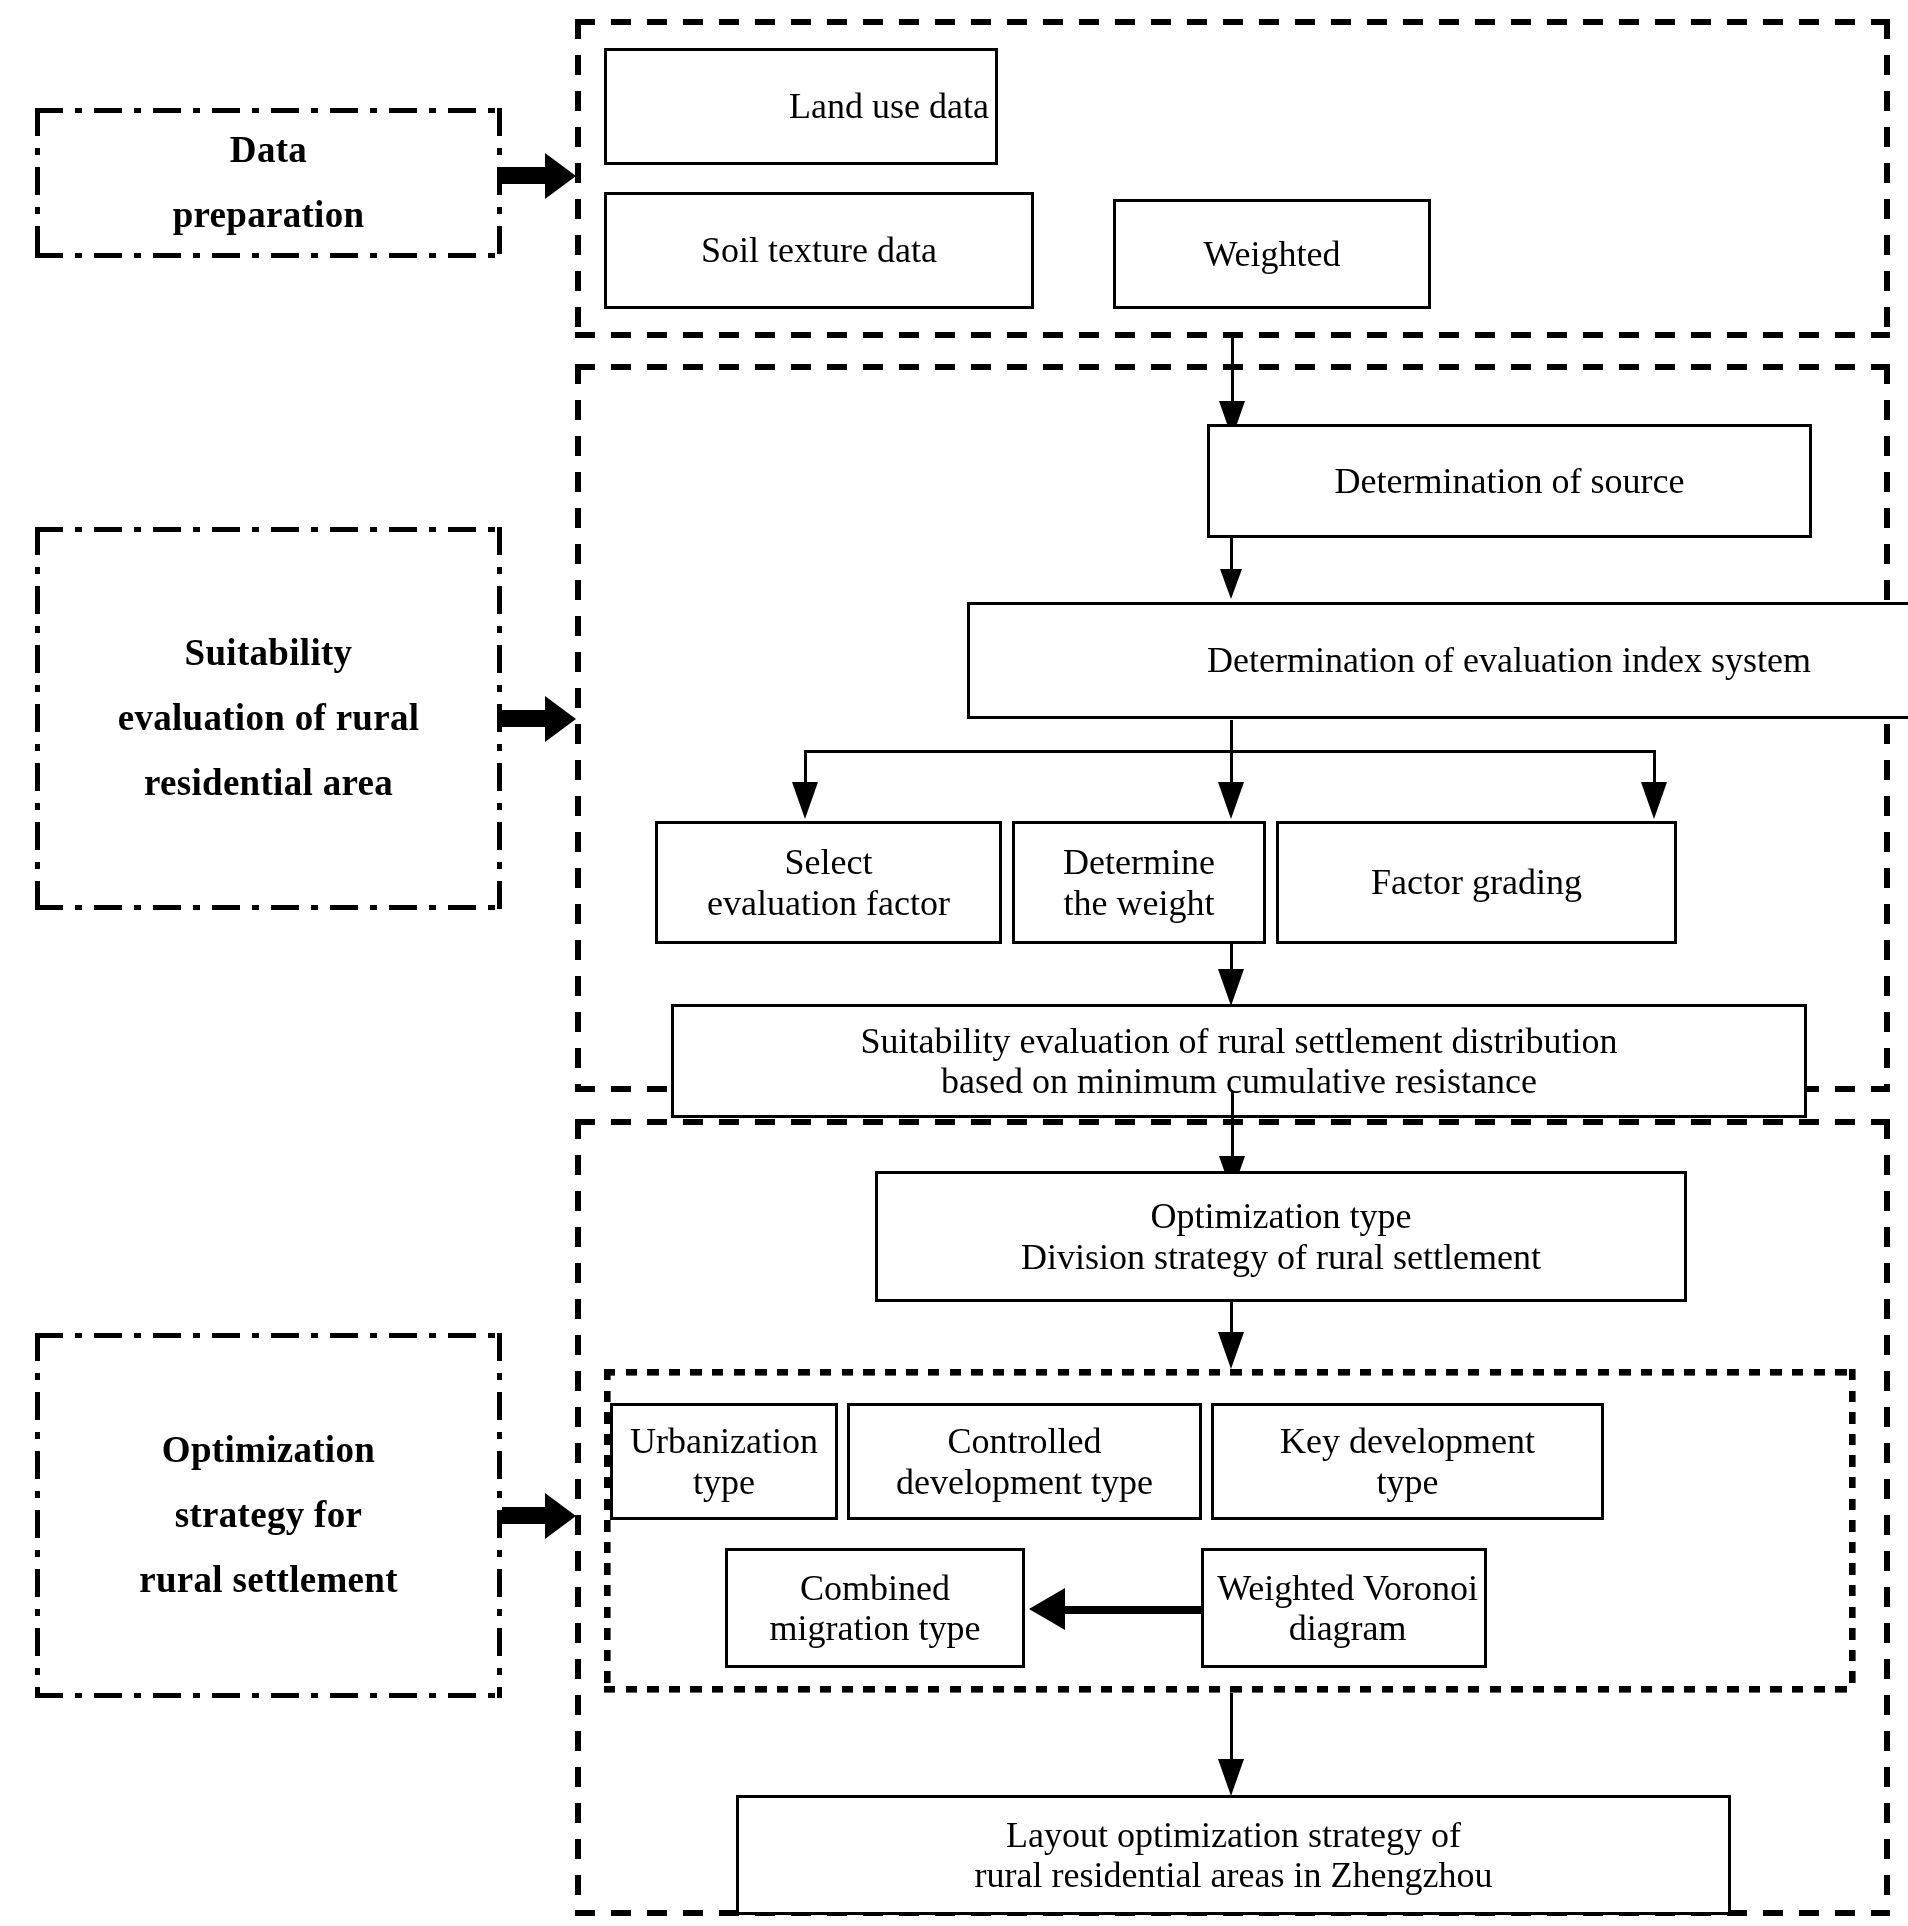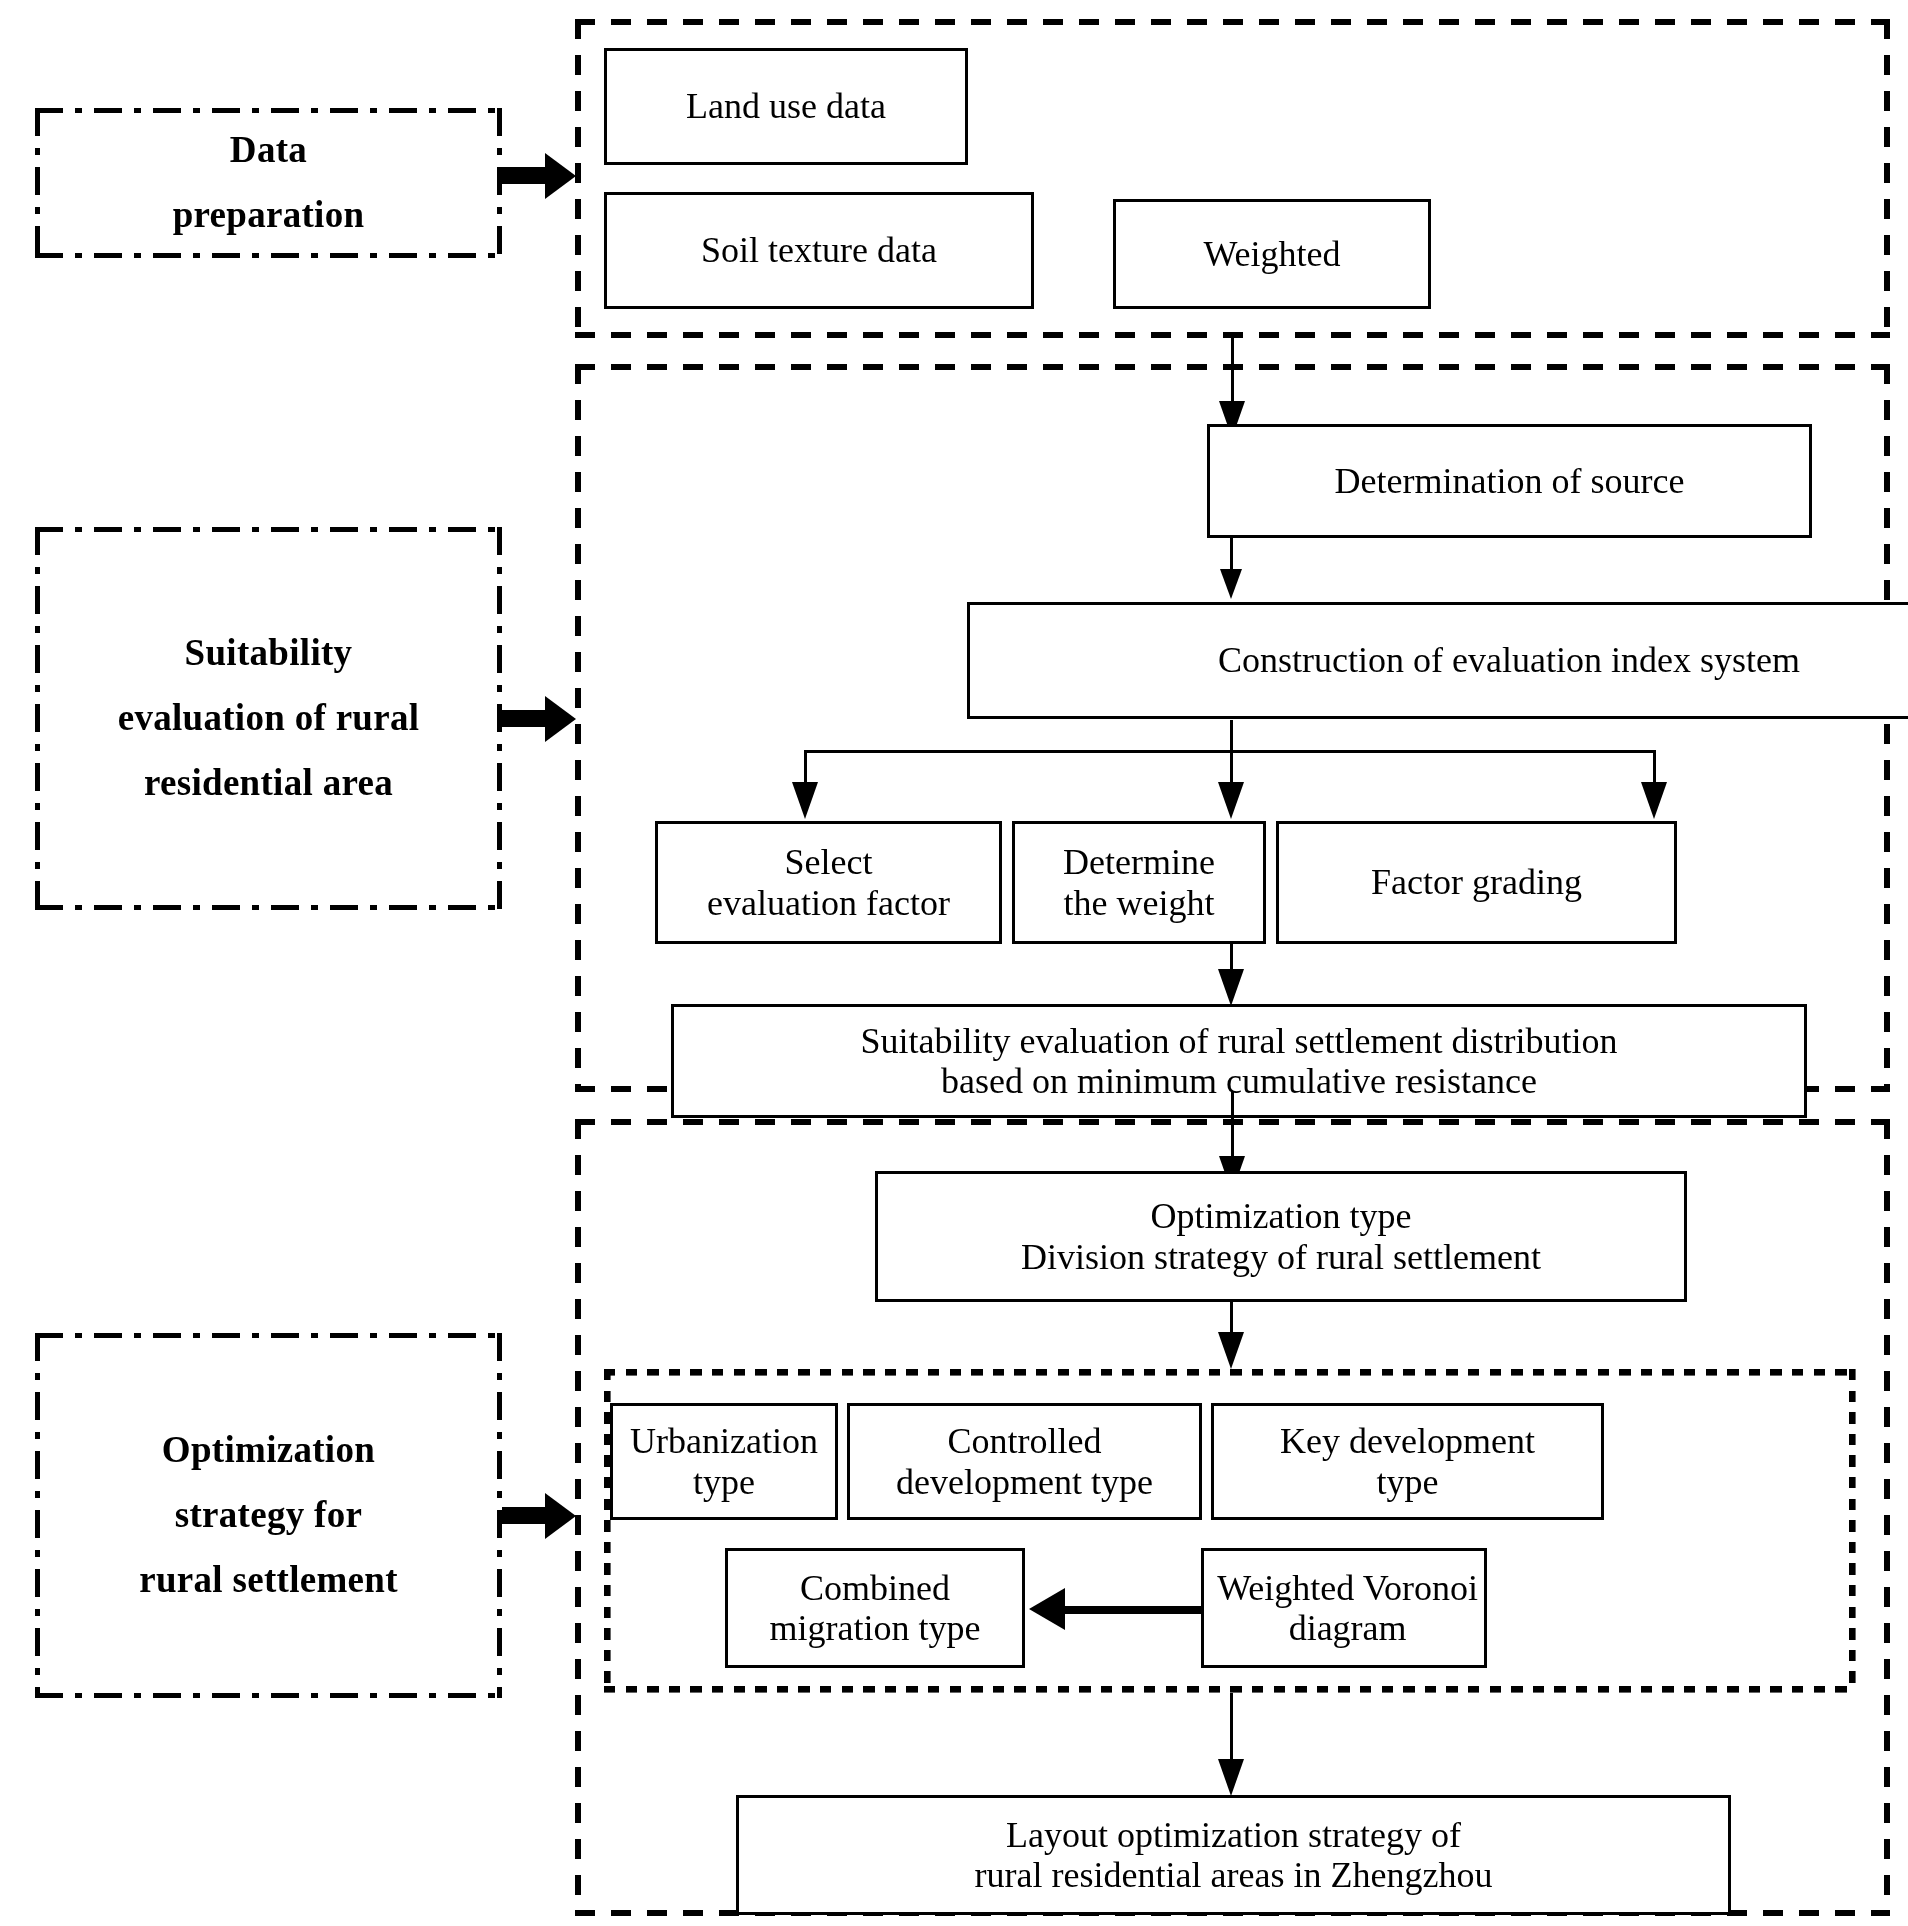--- a/index.html
+++ b/index.html
@@ -135,21 +135,21 @@
 preparation</span>
   </div>
 
   <div class="block-arrow" style="left:502px;top:153px;width:77px;height:46px;">
     <div class="shaft" style="left:0;top:14.4px;width:48px;height:17px;"></div>
     <div class="head" style="left:43px;top:0;"></div>
   </div>
 
   <div class="abs stage-box" style="left:575px;top:19px;width:1315px;height:319px;">
 
-    <div class="abs node" style="left:29px;top:29px;width:364px;height:117px;">
+    <div class="abs node" style="left:29px;top:29px;width:394px;height:117px;justify-content:flex-end;">
       <span class="txt">Land use data</span>
     </div>
 
 
     <div class="abs node" style="left:29px;top:173px;width:430px;height:117px;">
       <span class="txt">Soil texture data</span>
     </div>
 
     <div class="abs node" style="left:538px;top:180px;width:318px;height:110px;">
       <span class="txt">Weighted</span>
@@ -174,21 +174,21 @@
   <div class="abs stage-box" style="left:575px;top:364px;width:1315px;height:728px;">
 
     <div class="abs node" style="left:632px;top:60px;width:605px;height:114px;">
       <span class="txt">Determination of source</span>
     </div>
 
     <div class="abs vline" style="left:655px;top:174px;height:35px;"></div>
     <div class="abs arrow-down small" style="left:645px;top:205px;"></div>
 
     <div class="abs node" style="left:392px;top:238px;width:1084px;height:117px;">
-      <span class="txt">Construction of evaluation index system</span>
+      <span class="txt">Determination of evaluation index system</span>
     </div>
 
     <div class="abs vline" style="left:655px;top:356px;height:32px;"></div>
     <div class="abs hline" style="left:229px;top:386px;width:852px;"></div>
     <div class="abs vline" style="left:229px;top:386px;height:35px;"></div>
     <div class="abs vline" style="left:655px;top:386px;height:35px;"></div>
     <div class="abs vline" style="left:1078px;top:386px;height:35px;"></div>
     <div class="abs arrow-down" style="left:217px;top:418px;"></div>
     <div class="abs arrow-down" style="left:643px;top:418px;"></div>
     <div class="abs arrow-down" style="left:1066px;top:418px;"></div>

